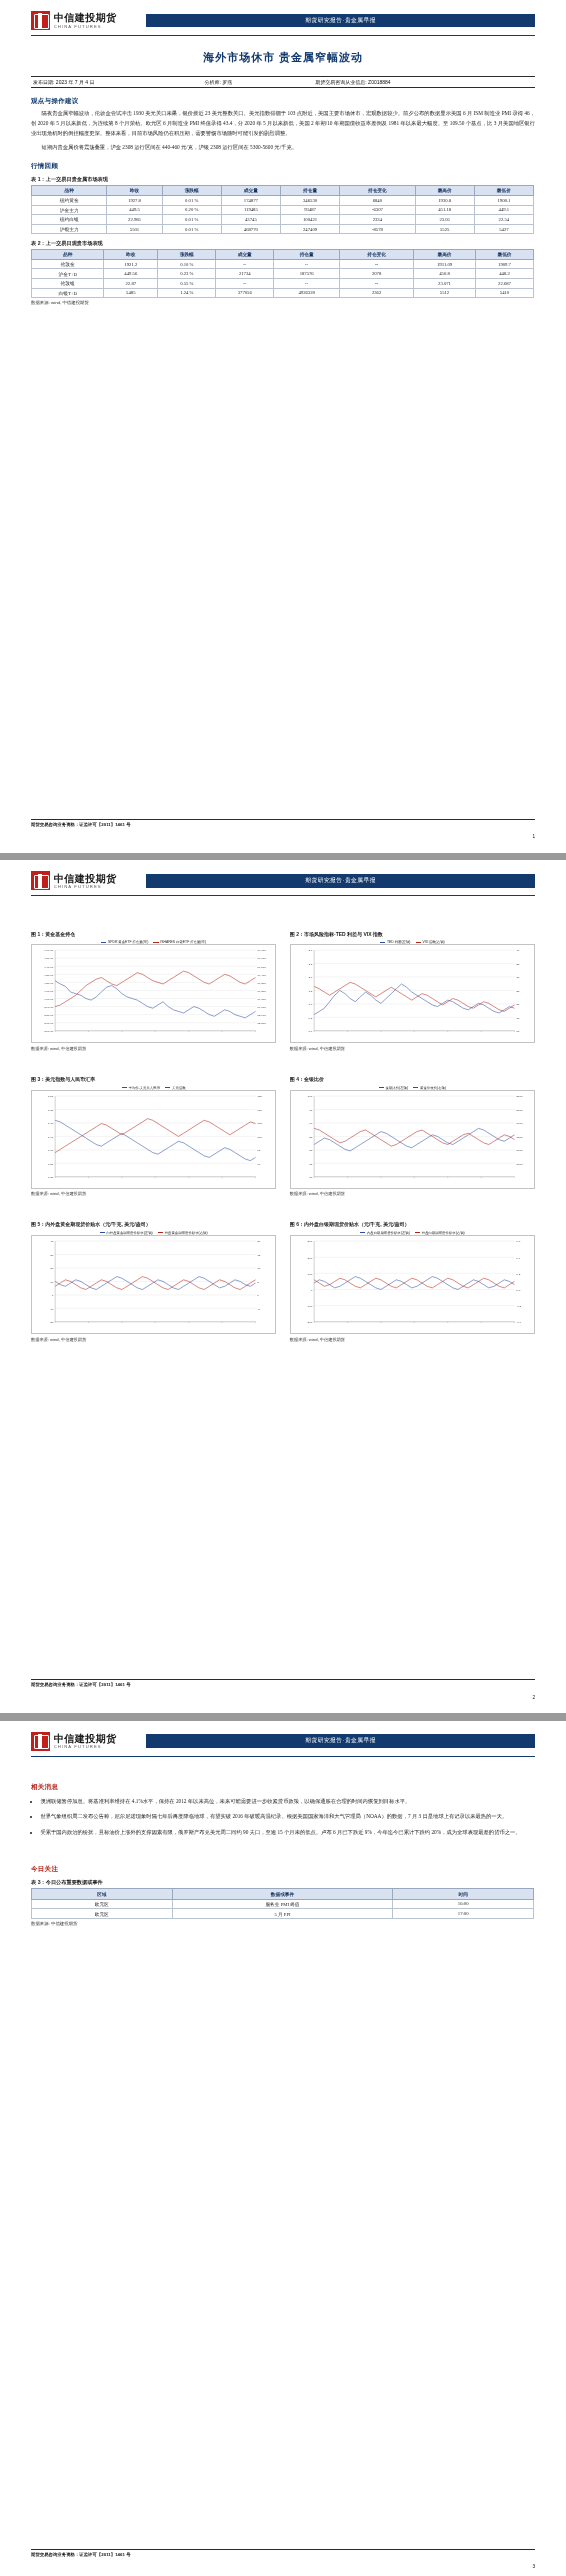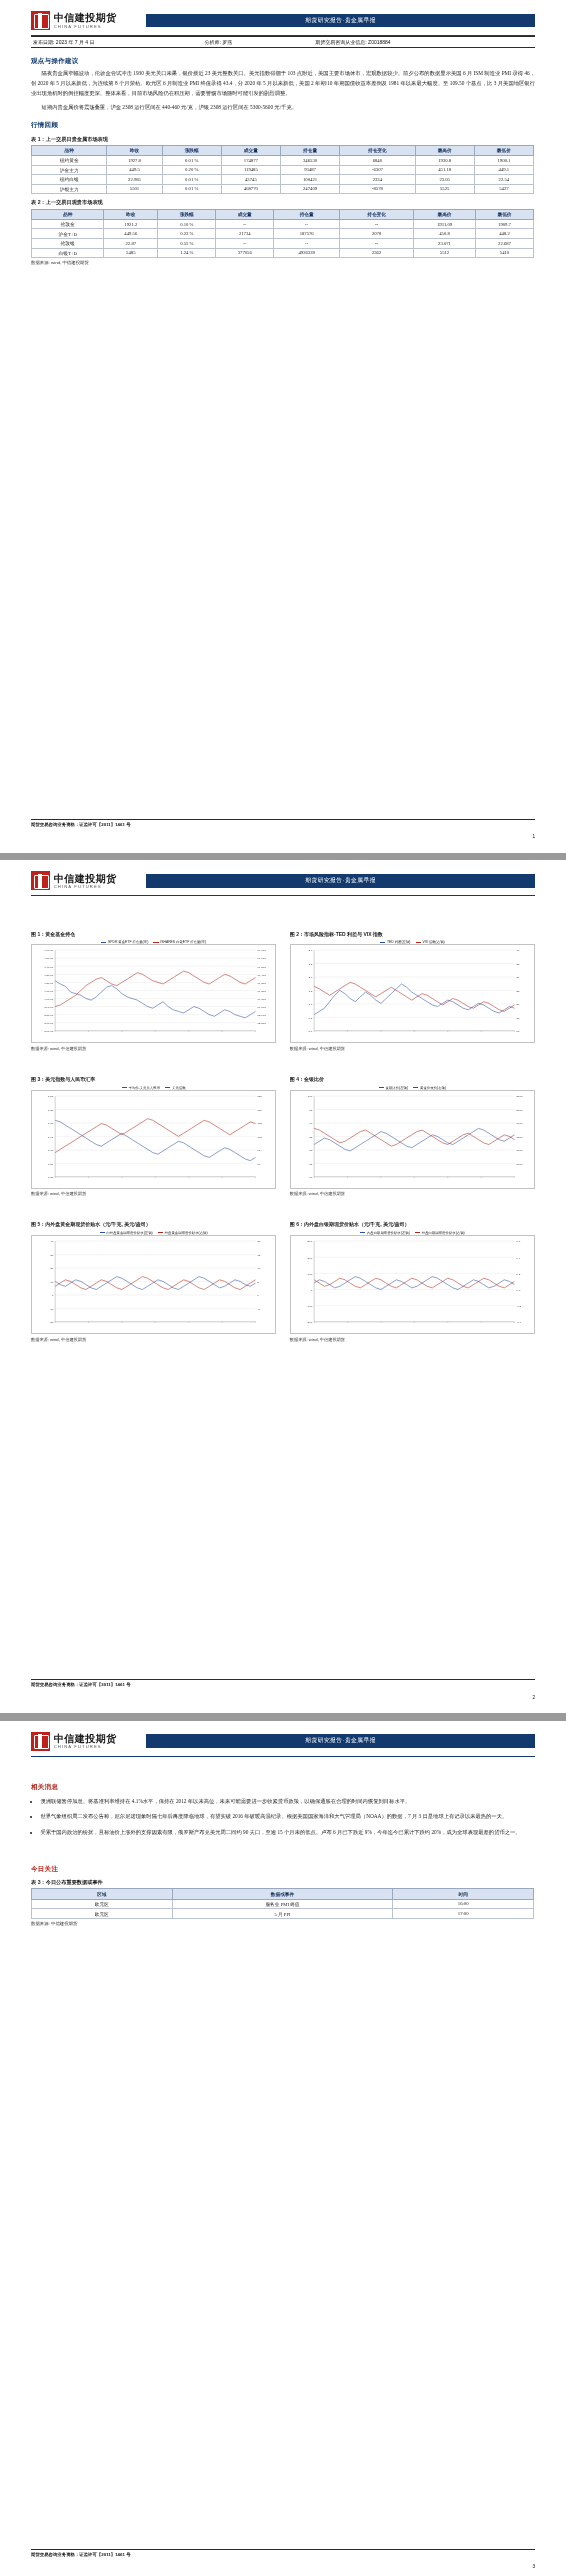--- a/index.html
+++ b/index.html
@@ -255,20 +255,21 @@
       <div class="logo-mark"></div>
       <div>
         <div class="logo-txt-cn">中信建投期货</div>
         <div class="logo-txt-en">CHINA FUTURES</div>
       </div>
     </div>
     <div class="hdr-bar">期货研究报告·贵金属早报</div>
   </div>
   <div class="hdr-rule"></div>
 
+  <div class="doc-title">海外市场休市 贵金属窄幅波动</div>
 
   <div class="meta">
     <div class="meta-a">发布日期: 2023 年 7 月 4 日</div>
     <div class="meta-b">分析师: 罗燕</div>
     <div class="meta-c">期货交易咨询从业信息: Z0018884</div>
   </div>
 
   <div class="sec-h">观点与操作建议</div>
   <p class="body">隔夜贵金属窄幅波动，伦敦金尝试冲击 1930 美元关口未果，银价接近 23 美元整数关口。美元指数徘徊于 103 点附近，美国主要市场休市，宏观数据较少。前夕公布的数据显示美国 6 月 ISM 制造业 PMI 录得 46，创 2020 年 5 月以来新低，为连续第 8 个月荣枯。欧元区 6 月制造业 PMI 终值录得 43.4，分 2020 年 5 月以来新低，美国 2 年期/10 年期国债收益率差倒及 1981 年以来最大幅度。至 109.50 个基点，比 3 月美国地区银行业出现危机时的倒挂幅度更深。整体来看，目前市场风险仍在积压期，需要警惕市场随时可能引发的剧烈调整。</p>
   <p class="body">短期内贵金属价将震荡叠重，沪金 2308 运行区间在 440-460 元/克，沪银 2308 运行区间在 5300-5600 元/千克。</p>

